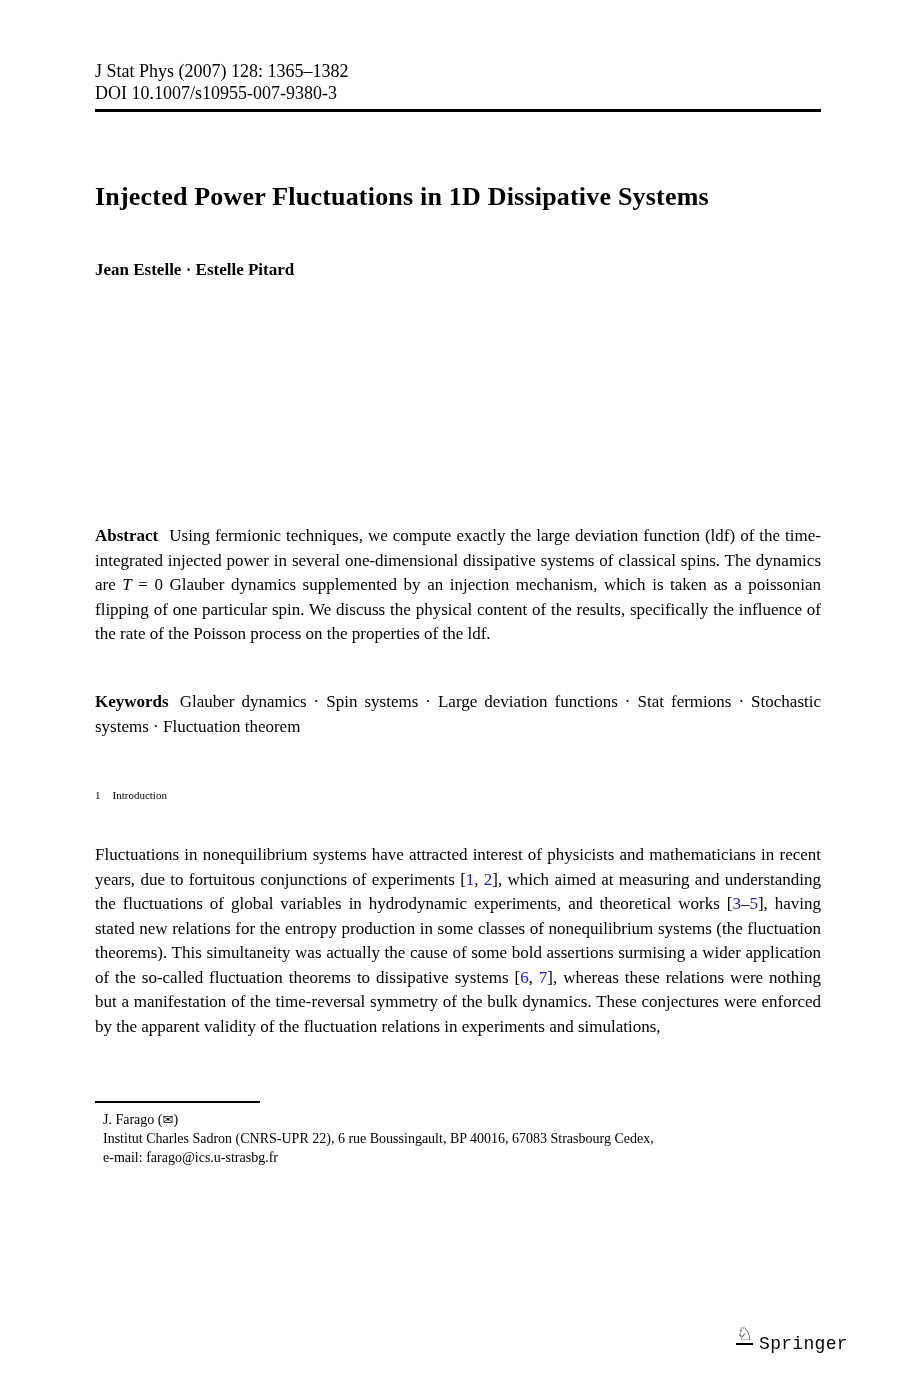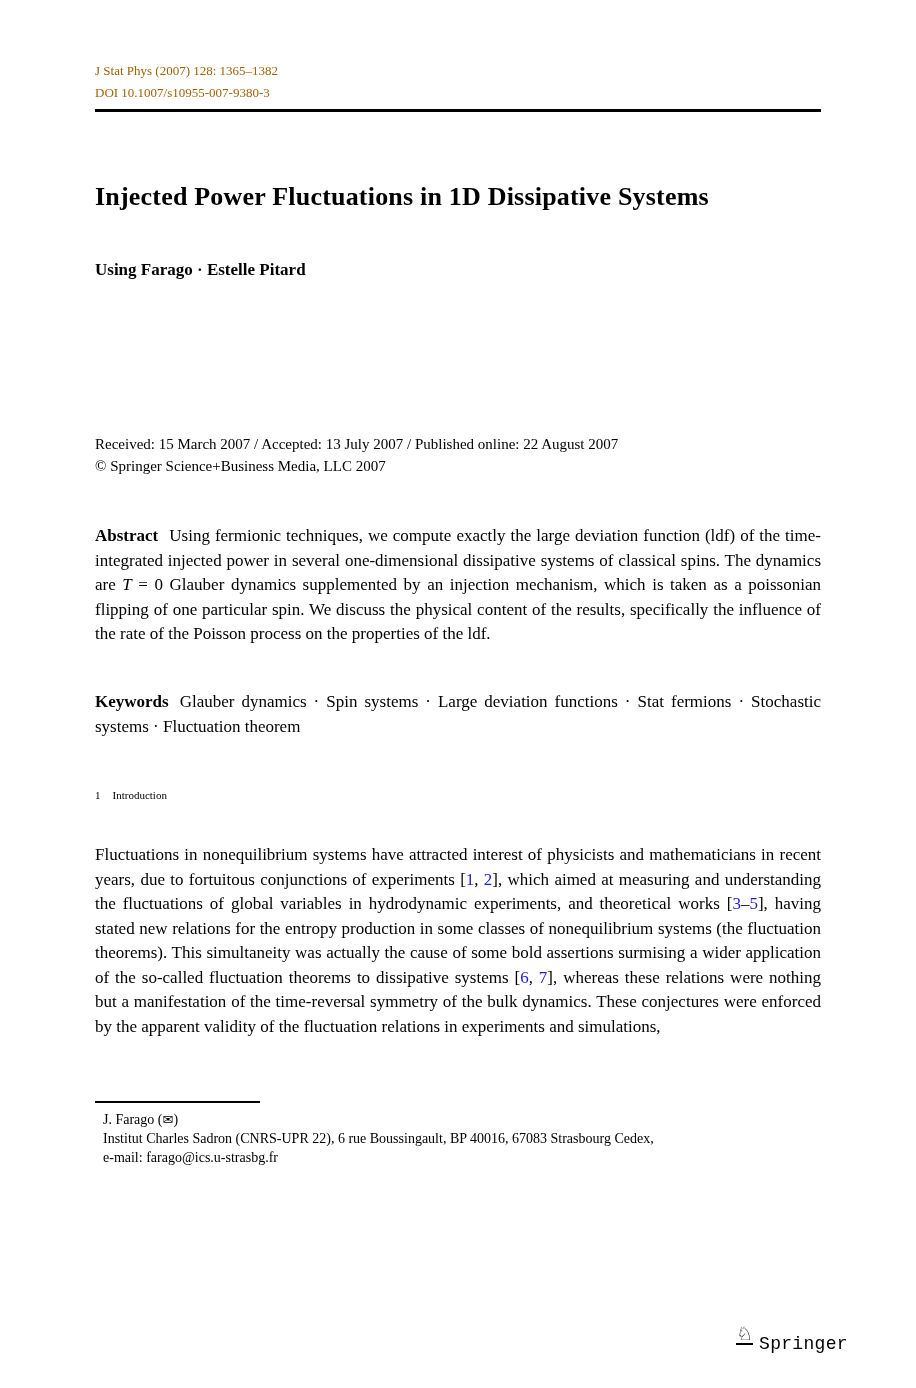--- a/index.html
+++ b/index.html
@@ -15,23 +15,23 @@
     background: #ffffff;
     font-family: "Liberation Serif", "DejaVu Serif", serif;
     color: #000000;
     overflow: hidden;
   }
   .abs { position: absolute; }
   .content-left { left: 95px; }
   .content-width { width: 726px; }
 
   .header-line {
-    font-size: 13px;
+    font-size: 18px;
     line-height: 22px;
-    color: #a16207;
+    color: #000000;
   }
   .head-rule {
     background: #000;
     height: 3px;
   }
   .paper-title {
     font-size: 26px;
     font-weight: bold;
     letter-spacing: 0.2px;
   }
@@ -97,26 +97,22 @@
 <div class="page">
 
   <div class="abs content-left" style="top: 60px;">
     <div class="header-line">J Stat Phys (2007) 128: 1365–1382</div>
     <div class="header-line">DOI 10.1007/s10955-007-9380-3</div>
   </div>
   <div class="abs content-left content-width head-rule" style="top: 109px;"></div>
 
   <div class="abs content-left content-width paper-title" style="top: 182px;">Injected Power Fluctuations in 1D Dissipative Systems</div>
 
-  <div class="abs content-left content-width authors-line" style="top: 260px;">Using Farago · Estelle Pitard</div>
+  <div class="abs content-left content-width authors-line" style="top: 260px;">Jean Estelle · Estelle Pitard</div>
 
-  <div class="abs content-left content-width dates-block" style="top: 434px;">
-    <div>Received: 15 March 2007 / Accepted: 13 July 2007 / Published online: 22 August 2007</div>
-    <div>© Springer Science+Business Media, LLC 2007</div>
-  </div>
 
   <div class="abs content-left content-width body-par" style="top: 524px;">
     <span class="bold label-gap">Abstract</span><span><span>Using fermionic techniques, we compute exactly the large deviation function (ldf) of the time-integrated injected power in several one-dimensional dissipative systems of classical spins. The dynamics are </span><span class="italic">T</span><span> = 0 Glauber dynamics supplemented by an injection mechanism, which is taken as a poissonian flipping of one particular spin. We discuss the physical content of the results, specifically the influence of the rate of the Poisson process on the properties of the ldf.</span></span>
   </div>
 
   <div class="abs content-left content-width body-par" style="top: 690px;">
     <span class="bold label-gap">Keywords</span><span>Glauber dynamics · Spin systems · Large deviation functions · Stat fermions · Stochastic systems · Fluctuation theorem</span>
   </div>
 
   <div class="abs content-left content-width section-heading" style="top: 789px;">

